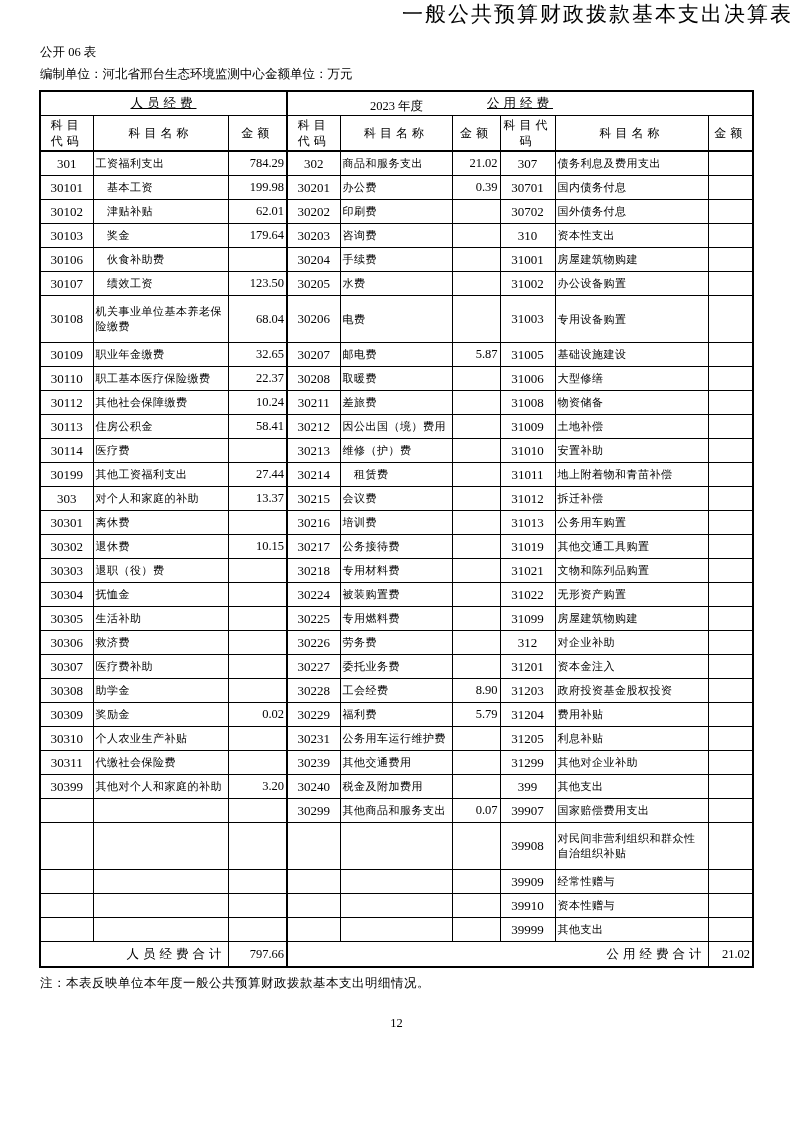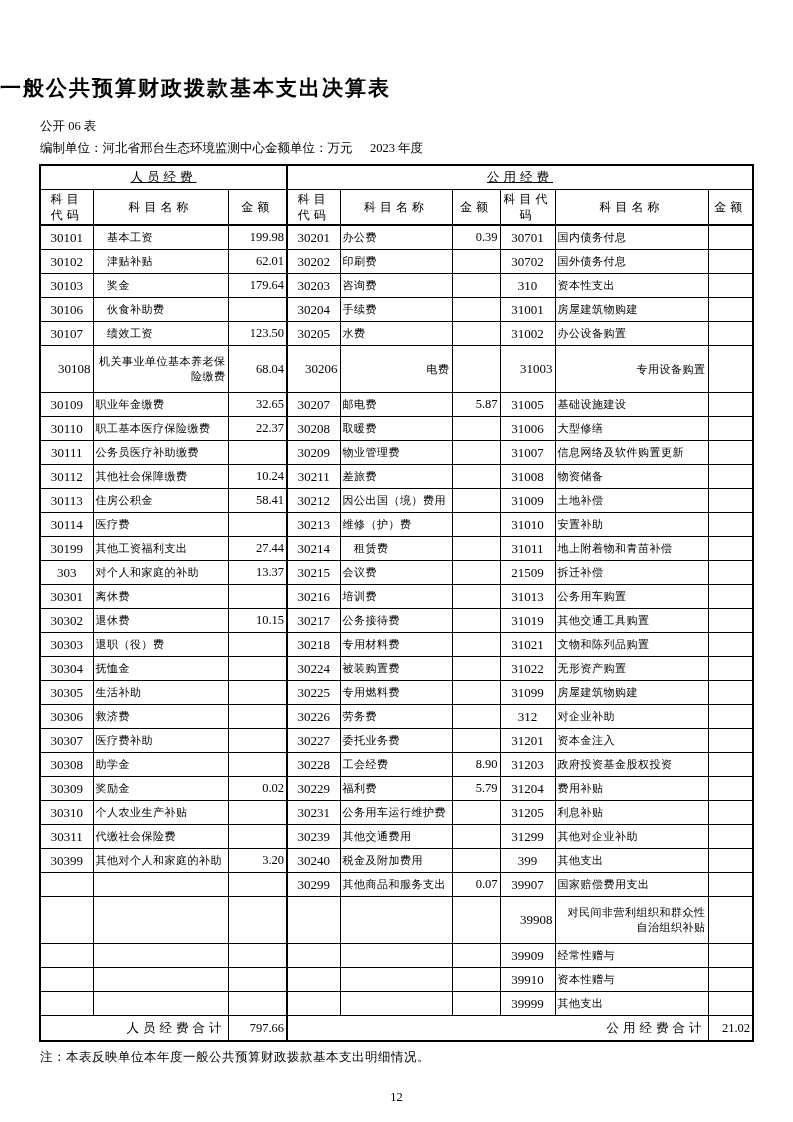--- a/index.html
+++ b/index.html
@@ -2,43 +2,43 @@
 <html><head>
 <meta charset="utf-8">
 <style>
   html,body{margin:0;padding:0;background:#ffffff;}
   .page{
     width:793px;height:1122px;background:#ffffff;color:#000;
     font-family:"Liberation Serif","DejaVu Serif",serif;
     position:relative;overflow:hidden;
   }
   .title{
-    padding-top:74px;text-align:left;font-size:21px;font-weight:bold;
+    text-align:right;font-size:21px;font-weight:normal;
     letter-spacing:2px;
   }
   .pub{width:713px;margin:16px auto 0;text-align:left;font-size:12.5px;}
   .info{
     width:713px;margin:5px auto 7px;font-size:12.5px;
     display:flex;align-items:baseline;position:relative;
   }
-  .info-center{position:absolute;left:50%;transform:translateX(-50%);}
+  .info-center{position:absolute;left:50%;transform:translateX(-50%);margin-top:32px;}
   table.budget{
     width:713px;margin:0 auto;border-collapse:collapse;table-layout:fixed;
     border:2px solid #000;
   }
   table.budget th,table.budget td{
     border:1px solid #000;padding:0 2px;overflow:hidden;vertical-align:middle;
   }
   thead tr.group th{height:23px;font-weight:normal;font-size:12.5px;letter-spacing:4px;text-align:center;text-decoration:underline;}
   thead tr.cols th{
     height:34px;font-weight:normal;font-size:12px;letter-spacing:4px;
     text-align:center;line-height:1.35;border-bottom:2px solid #000;
   }
   tbody td{height:23px;font-size:12px;}
-  tr.tall td{height:46px;text-align:right;}
+  tr.tall td{height:46px;}
   td.c-code{text-align:center;font-size:13px;}
   td.c-name{
     text-align:left;font-size:11px;letter-spacing:0.5px;line-height:1.35;
     white-space:pre-wrap;padding:0 2px 0 6px;
   }
   td.c-amt{text-align:right;font-size:12.5px;padding-right:6px;}
   tfoot td{height:24px;font-size:12.5px;border-top:2px solid #000;}
   tfoot td.lbl{text-align:right;letter-spacing:4px;}
   .sec{border-left:2px solid #000 !important;}
   .note{width:713px;margin:7px auto 10px;font-size:12.5px;letter-spacing:0.5px;}
@@ -83,20 +83,31 @@
         <th class="sec">科目代码</th>
         <th>科目名称</th>
         <th>金额</th>
         <th>科目代码</th>
         <th>科目名称</th>
         <th>金额</th>
       </tr>
     </thead>
     <tbody id="budget-body">
         <tr>
+          <td class="c-code">301</td>
+          <td class="c-name">工资福利支出</td>
+          <td class="c-amt">784.29</td>
+          <td class="c-code sec">302</td>
+          <td class="c-name">商品和服务支出</td>
+          <td class="c-amt">21.02</td>
+          <td class="c-code">307</td>
+          <td class="c-name">债务利息及费用支出</td>
+          <td class="c-amt"></td>
+        </tr>
+        <tr>
           <td class="c-code">30101</td>
           <td class="c-name">　基本工资</td>
           <td class="c-amt">199.98</td>
           <td class="c-code sec">30201</td>
           <td class="c-name">办公费</td>
           <td class="c-amt">0.39</td>
           <td class="c-code">30701</td>
           <td class="c-name">国内债务付息</td>
           <td class="c-amt"></td>
         </tr>
@@ -171,31 +182,20 @@
           <td class="c-name">职工基本医疗保险缴费</td>
           <td class="c-amt">22.37</td>
           <td class="c-code sec">30208</td>
           <td class="c-name">取暖费</td>
           <td class="c-amt"></td>
           <td class="c-code">31006</td>
           <td class="c-name">大型修缮</td>
           <td class="c-amt"></td>
         </tr>
         <tr>
-          <td class="c-code">30111</td>
-          <td class="c-name">公务员医疗补助缴费</td>
-          <td class="c-amt"></td>
-          <td class="c-code sec">30209</td>
-          <td class="c-name">物业管理费</td>
-          <td class="c-amt"></td>
-          <td class="c-code">31007</td>
-          <td class="c-name">信息网络及软件购置更新</td>
-          <td class="c-amt"></td>
-        </tr>
-        <tr>
           <td class="c-code">30112</td>
           <td class="c-name">其他社会保障缴费</td>
           <td class="c-amt">10.24</td>
           <td class="c-code sec">30211</td>
           <td class="c-name">差旅费</td>
           <td class="c-amt"></td>
           <td class="c-code">31008</td>
           <td class="c-name">物资储备</td>
           <td class="c-amt"></td>
         </tr>
@@ -232,21 +232,21 @@
           <td class="c-name">地上附着物和青苗补偿</td>
           <td class="c-amt"></td>
         </tr>
         <tr>
           <td class="c-code">303</td>
           <td class="c-name">对个人和家庭的补助</td>
           <td class="c-amt">13.37</td>
           <td class="c-code sec">30215</td>
           <td class="c-name">会议费</td>
           <td class="c-amt"></td>
-          <td class="c-code">21509</td>
+          <td class="c-code">31012</td>
           <td class="c-name">拆迁补偿</td>
           <td class="c-amt"></td>
         </tr>
         <tr>
           <td class="c-code">30301</td>
           <td class="c-name">离休费</td>
           <td class="c-amt"></td>
           <td class="c-code sec">30216</td>
           <td class="c-name">培训费</td>
           <td class="c-amt"></td>

